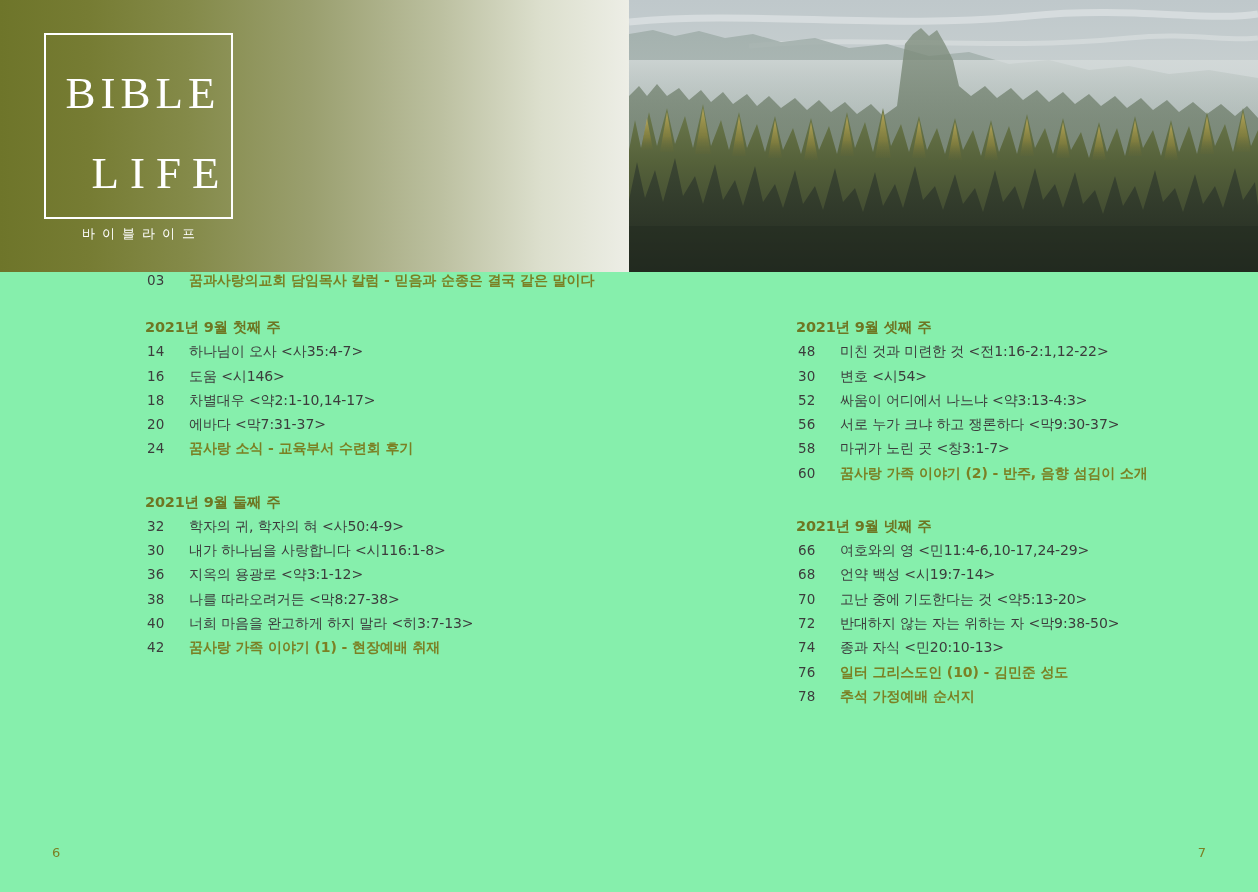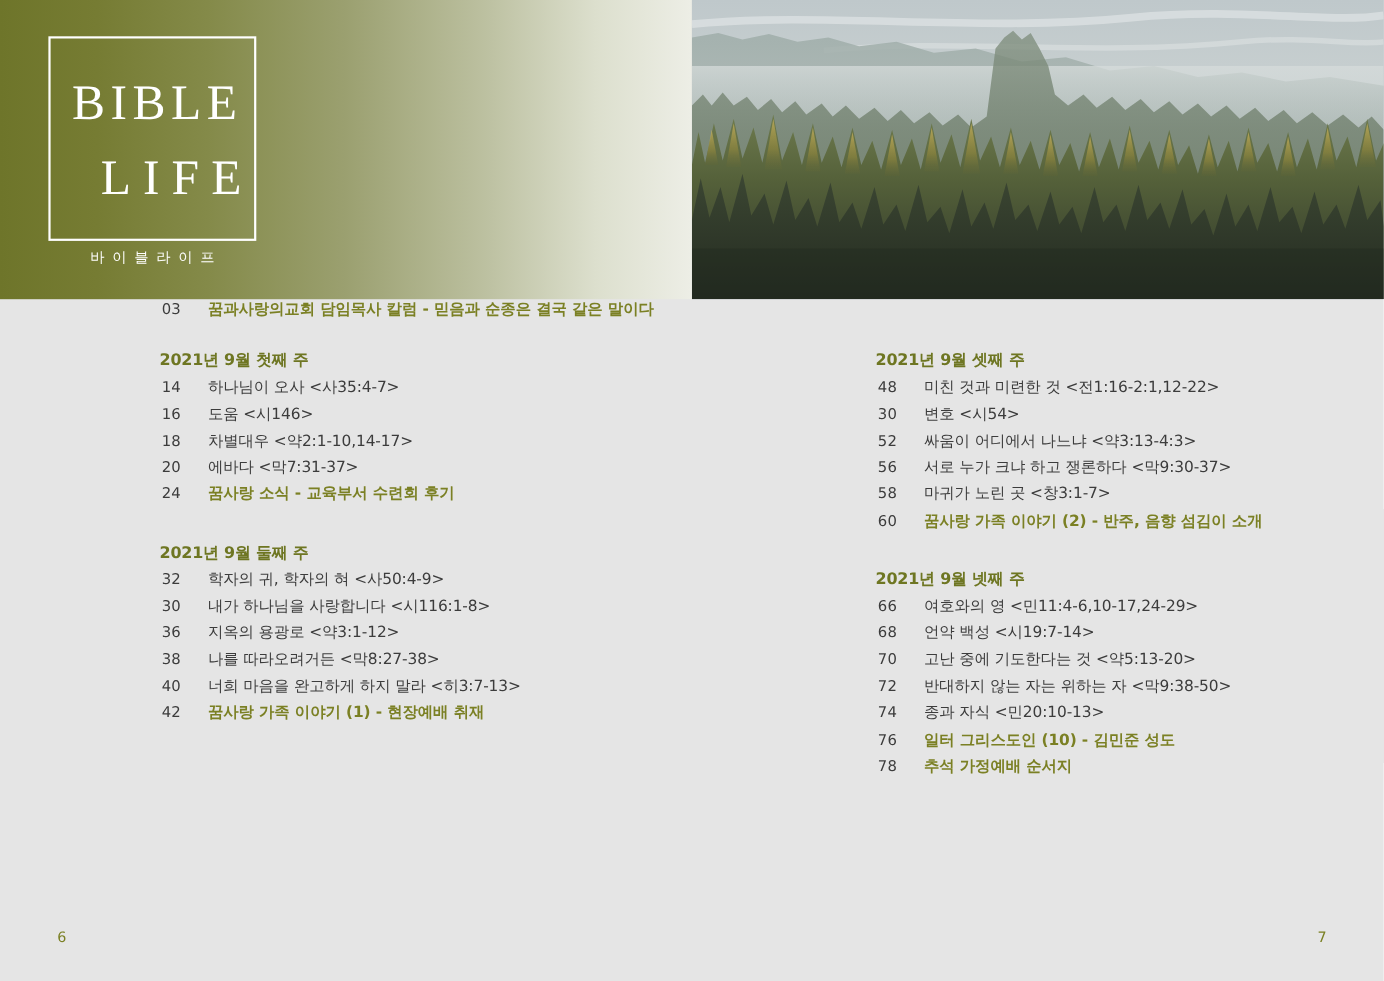--- a/index.html
+++ b/index.html
@@ -5,21 +5,21 @@
   * { margin:0; padding:0; box-sizing:border-box; }
   html,body {
     width:1258px; height:892px;
     background:#ffffff;
     font-family:"Liberation Sans", sans-serif;
     overflow:hidden;
   }
   .page {
     position:relative;
     width:1258px; height:892px;
-    background:#e5e5e5;
+    background:#86efac;
   }
 
   
   .header-band {
     position:absolute; left:0; top:0;
     width:1258px; height:272px;
     display:flex;
   }
   .brand-panel {
     position:relative;
@@ -41,21 +41,21 @@
     text-align:center;
     color:#ffffff;
     font-family:"Liberation Serif", serif;
     font-weight:400;
     font-size:45px;
     line-height:1;
     letter-spacing:5px;
     text-indent:5px;
   }
   .logo-word.w1 { top:36px; }
-  .logo-word.w2 { top:104px; letter-spacing:11px; text-indent:11px;padding-left:30px; }
+  .logo-word.w2 { top:116px; letter-spacing:11px; text-indent:11px;padding-left:30px; }
   .logo-sub {
     position:absolute;
     left:44px; top:225px;
     width:189px;
     text-align:center;
     color:#ffffff;
     font-family:"DejaVu Sans", sans-serif;
     font-size:13px;
     letter-spacing:7px;
     text-indent:7px;

